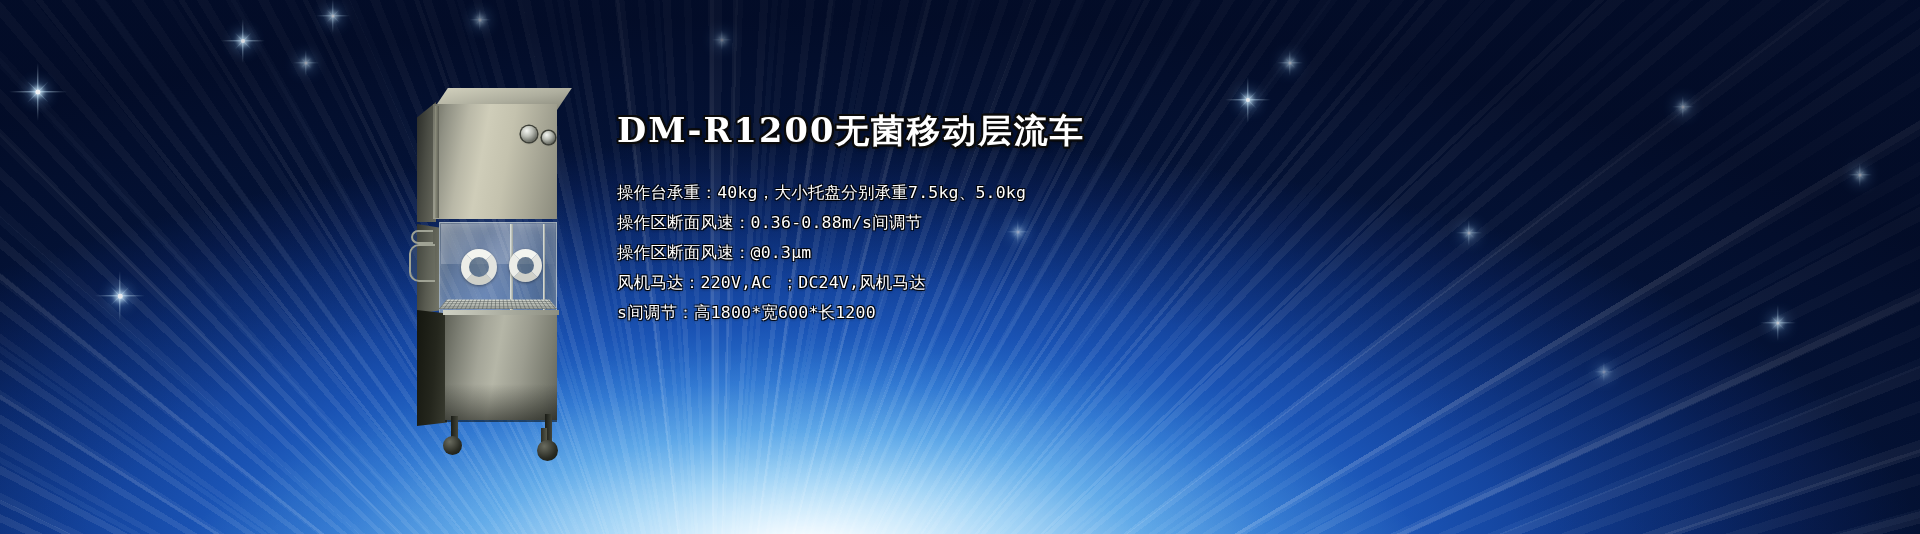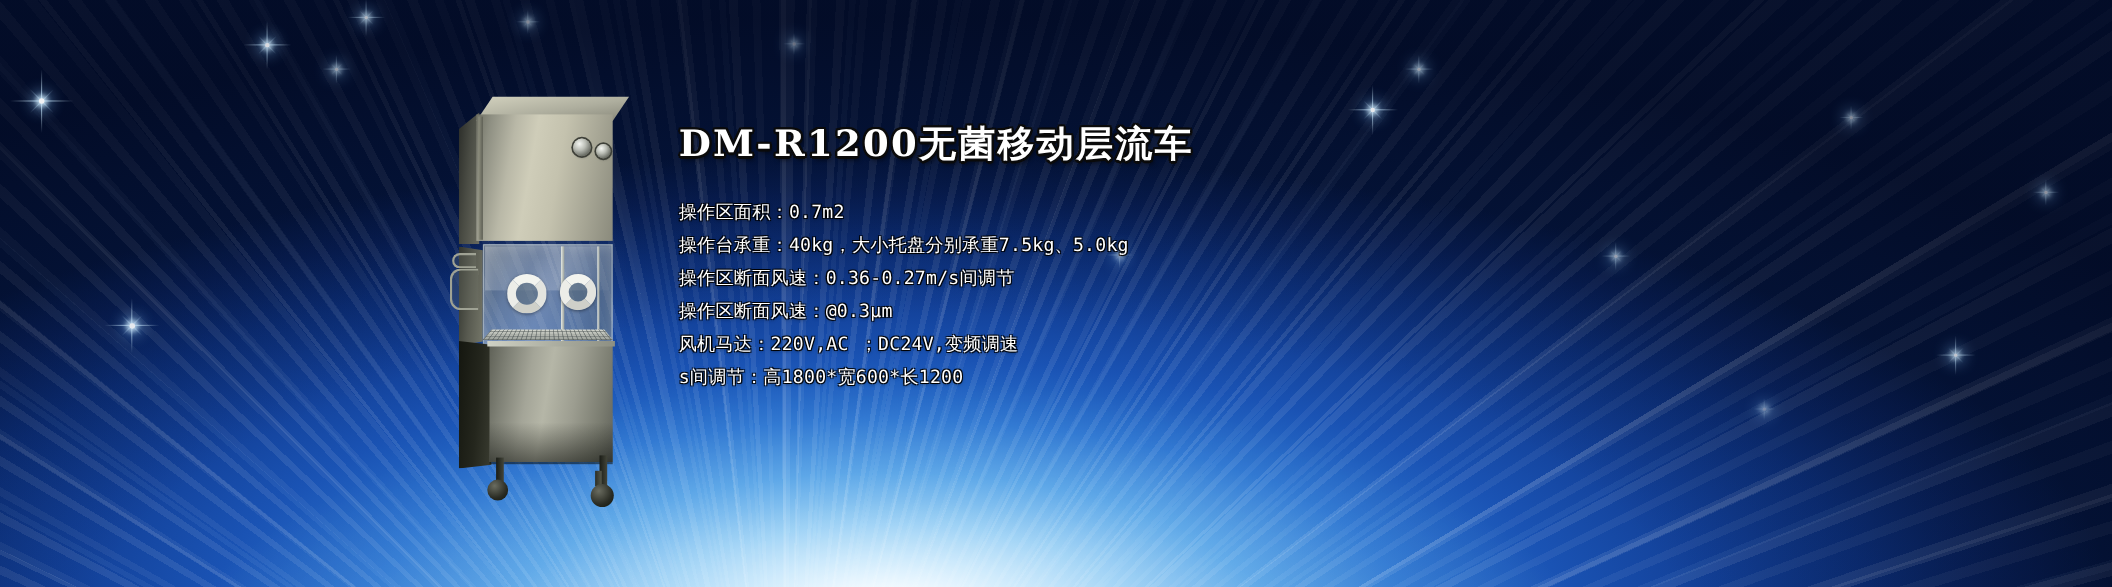--- a/index.html
+++ b/index.html
@@ -430,22 +430,21 @@
     <div class="pz leg l1"></div>
     <div class="pz leg l2"></div>
     <div class="pz caster-arm"></div>
     <div class="pz caster c1"></div>
     <div class="pz caster c2"></div>
   </div>
 
   <div id="textblock">
     <div id="title">DM-R1200无菌移动层流车</div>
     <div id="specs">
-        <div class="spec-line">操作区面积：0.7m2</div>
         <div class="spec-line">操作台承重：40kg，大小托盘分别承重7.5kg、5.0kg</div>
-        <div class="spec-line">操作区断面风速：0.36-0.27m/s间调节</div>
+        <div class="spec-line">操作区断面风速：0.36-0.88m/s间调节</div>
         <div class="spec-line">操作区断面风速：@0.3μm</div>
-        <div class="spec-line">风机马达：220V,AC ；DC24V,变频调速</div>
+        <div class="spec-line">风机马达：220V,AC ；DC24V,风机马达</div>
         <div class="spec-line">s间调节：高1800*宽600*长1200</div>
       </div>
   </div>
 
 </div>
 
 </body></html>

